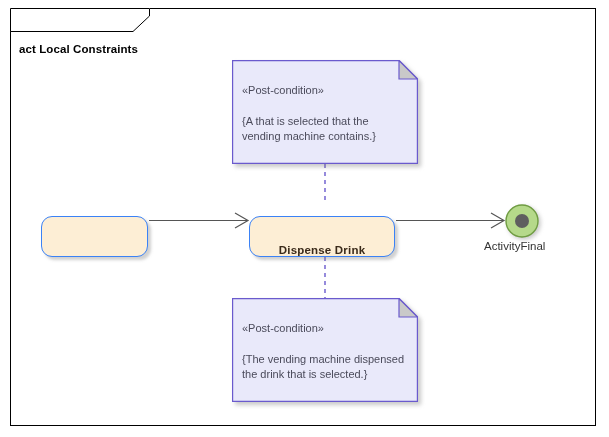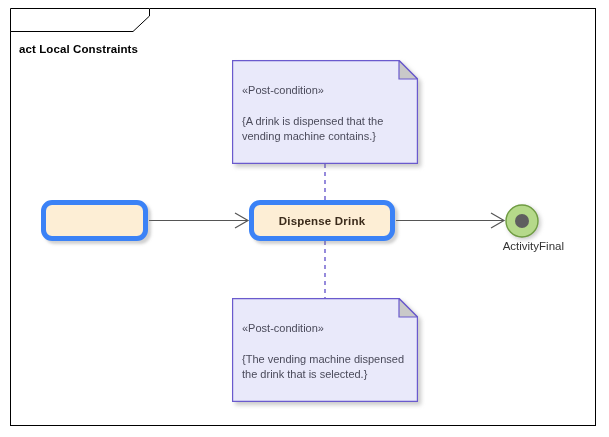--- a/index.html
+++ b/index.html
@@ -58,27 +58,28 @@
     color: #000000;
     white-space: nowrap;
     letter-spacing: 0.1px;
     margin-top: 32px;
   }
 
   
   .action {
     position: absolute;
     background: #fdeed5;
-    border: 5px solid #3b82f6;
+    border: 1px solid #3b82f6;
     border-radius: 11px;
     box-sizing: border-box;
     box-shadow: 3px 3px 3px rgba(120,120,120,0.35);
     display: flex;
-    align-items: center;
+    align-items: flex-end;
     justify-content: center;
+    margin-top: 16px;
   }
   .action-label {
     font-size: 11.5px;
     font-weight: bold;
     color: #3a2a1a;
     white-space: nowrap;
     letter-spacing: 0.2px;
   }
 
   #initial-action {
@@ -153,21 +154,21 @@
   }
   #activity-final svg {
     display: block;
     filter: drop-shadow(2px 2px 2px rgba(120,120,120,0.40));
   }
   #activity-final-label {
     position: absolute;
     left: 484px;
     top: 240px;
     width: 80px;
-    text-align: right;
+    text-align: left;
     font-size: 11.5px;
     color: #333333;
     white-space: nowrap;
   }
 </style>
 </head>
 <body>
 
 <div id="canvas">
 
@@ -205,21 +206,21 @@
     <span class="action-label">Dispense  Drink</span>
   </div>
 
   <div class="note" id="note-top">
     <svg class="note-svg" width="186" height="104" viewBox="0 0 186 104">
       <path d="M 0.5 0.5 L 167 0.5 L 185.5 19 L 185.5 103.5 L 0.5 103.5 Z" fill="#e9e9fa" stroke="#6a5acd" stroke-width="1.4"></path>
       <path d="M 167 0.5 L 185.5 19 L 167 19 Z" fill="#c9c9c9" stroke="#6a5acd" stroke-width="1.2"></path>
     </svg>
     <div class="note-text">
       <span class="note-stereotype">«Post-condition»</span>
-      <span>{A drink is dispensed that the vending machine contains.}</span>
+      <span>{A that is selected that the vending machine contains.}</span>
     </div>
   </div>
 
   <div class="note" id="note-bottom">
     <svg class="note-svg" width="186" height="104" viewBox="0 0 186 104">
       <path d="M 0.5 0.5 L 167 0.5 L 185.5 19 L 185.5 103.5 L 0.5 103.5 Z" fill="#e9e9fa" stroke="#6a5acd" stroke-width="1.4"></path>
       <path d="M 167 0.5 L 185.5 19 L 167 19 Z" fill="#c9c9c9" stroke="#6a5acd" stroke-width="1.2"></path>
     </svg>
     <div class="note-text">
       <span class="note-stereotype">«Post-condition»</span>

